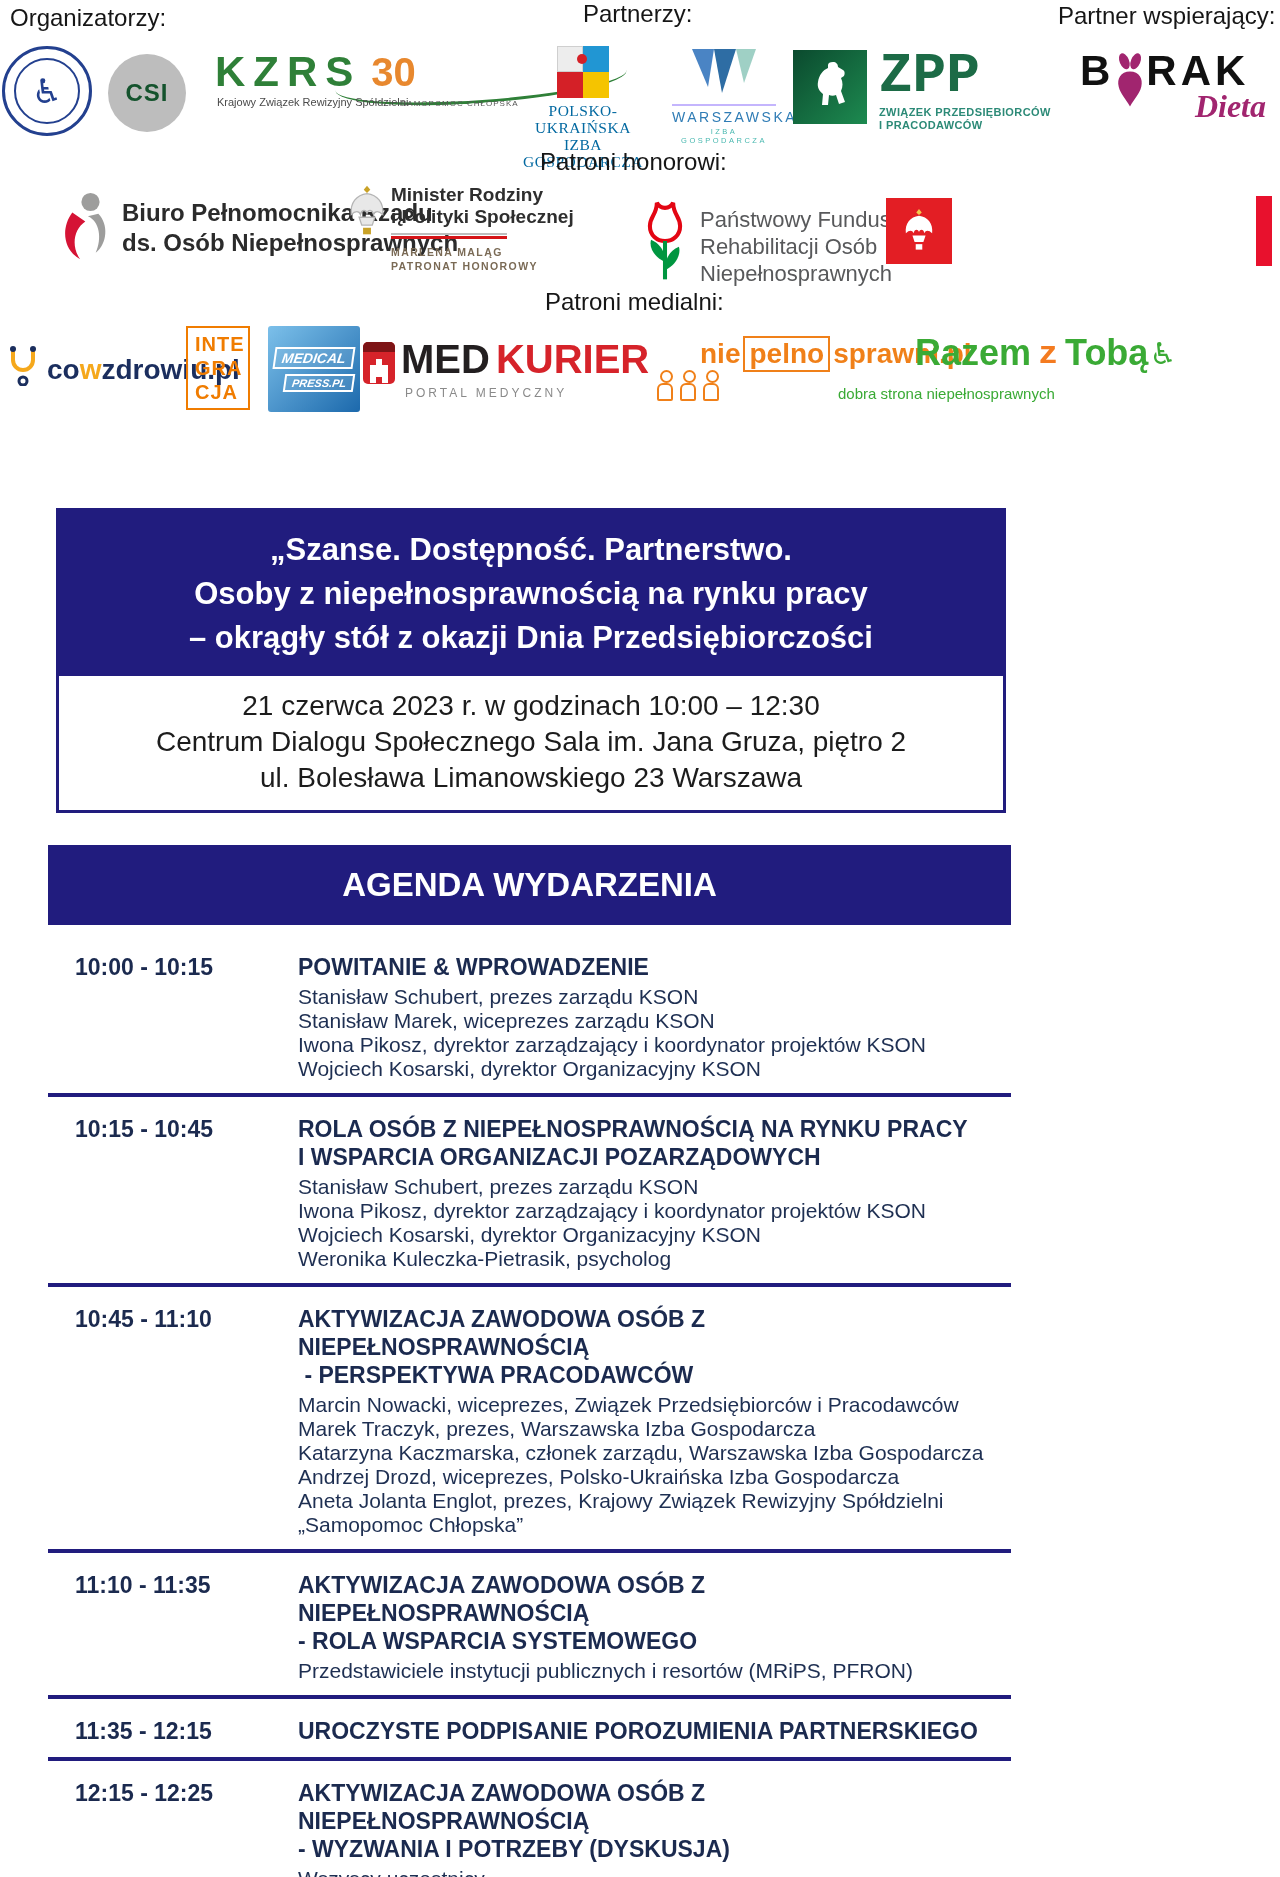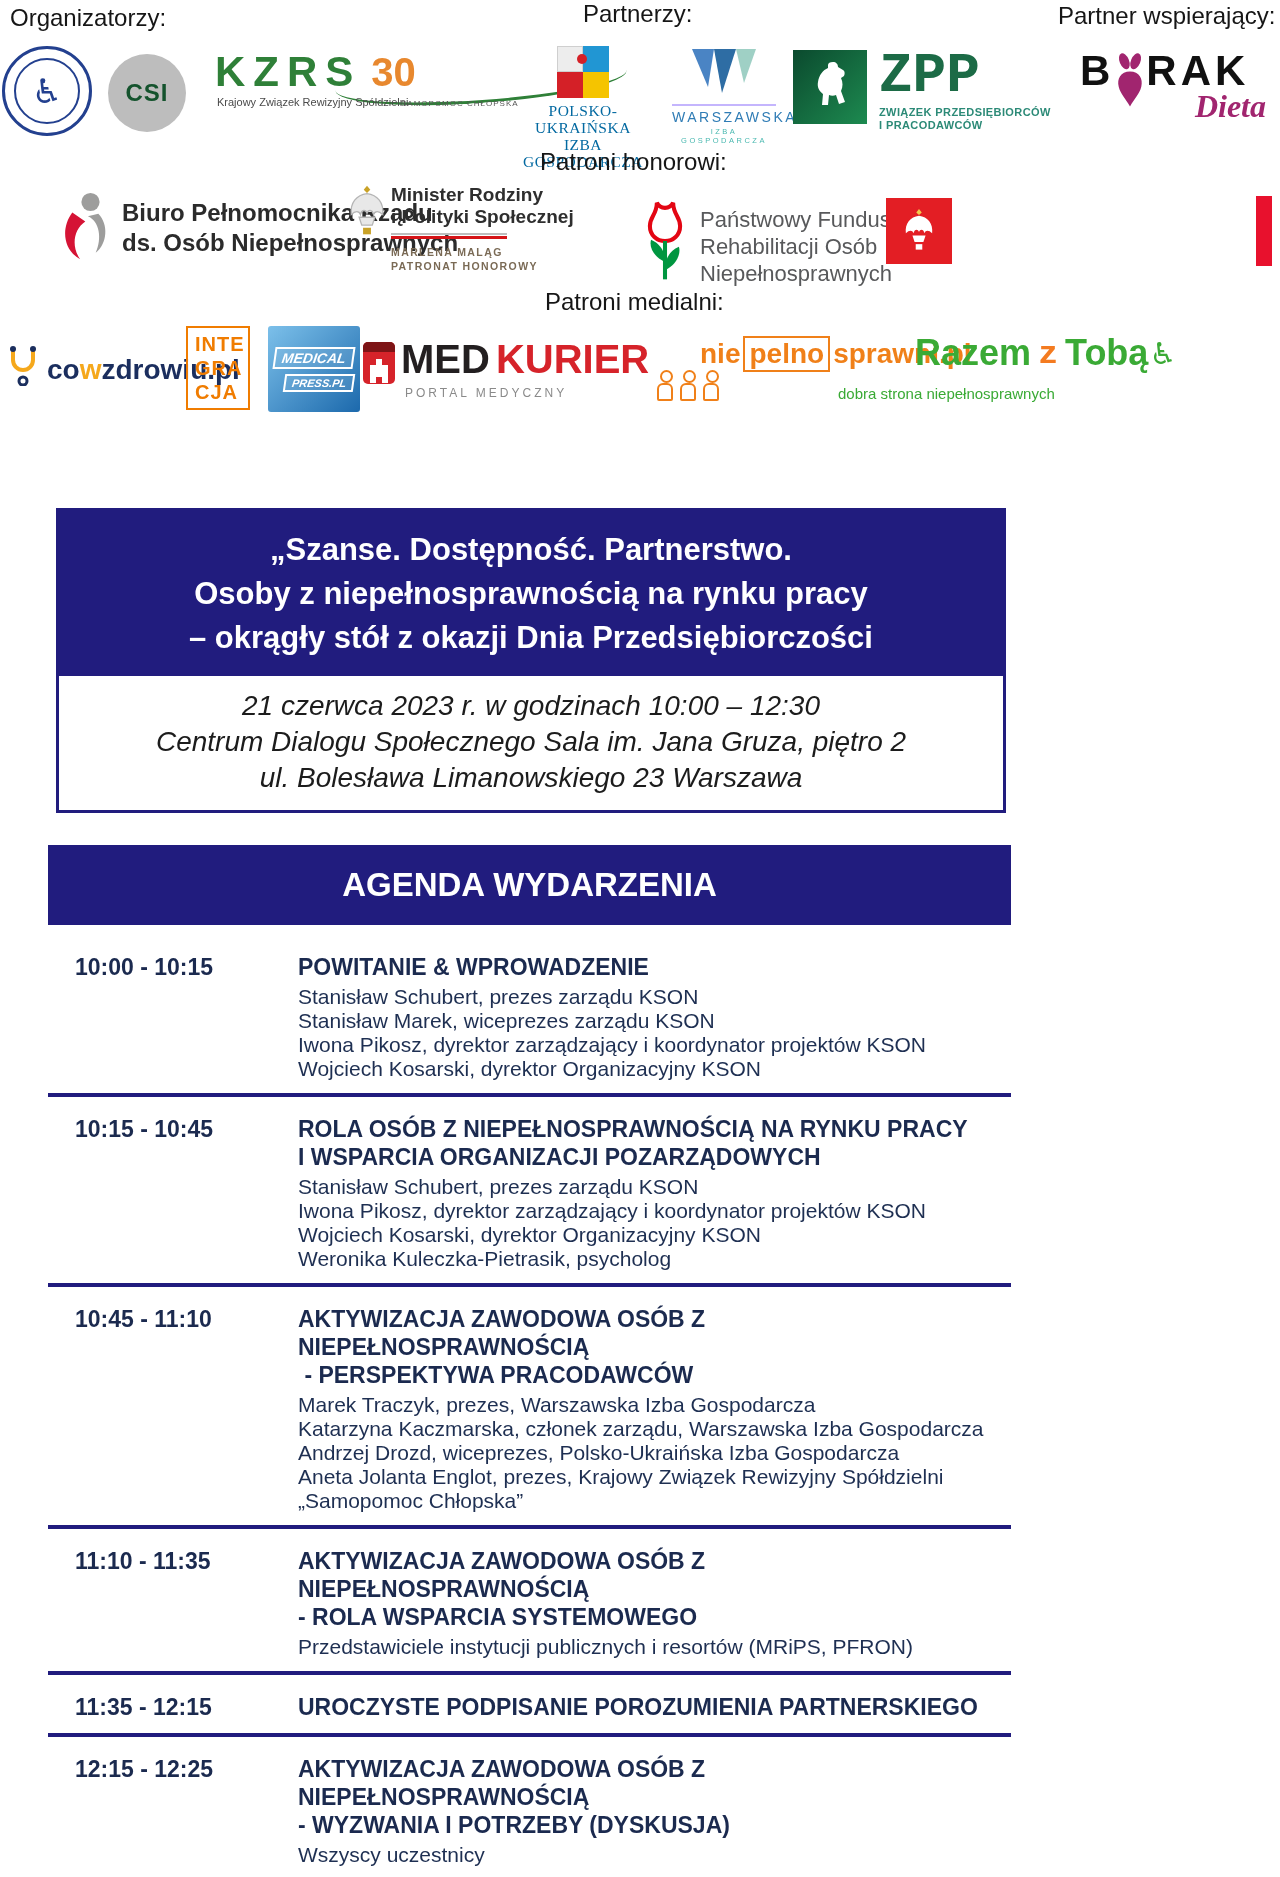--- a/index.html
+++ b/index.html
@@ -96,21 +96,21 @@
   .fig::after{content:'';position:absolute;left:1px;top:13px;width:12px;height:14px;border:2px solid #f08019;border-radius:6px 6px 2px 2px;}
   .razem{left:915px;top:332px;display:flex;align-items:center;font-size:36px;font-weight:bold;color:#3aaa35;}
   .razem .z{color:#f47b20;font-weight:900;margin:0 8px;transform:scaleY(.85);}
   .razem .wheel{font-size:30px;margin-left:1px;}
   .razem-tag{left:838px;top:385px;font-size:15px;color:#3aaa35;}
 
   
   .title-wrap{left:56px;top:508px;width:950px;border:3px solid #211c7e;box-sizing:border-box;background:#fff;}
   .title-blue{background:#211c7e;color:#fff;text-align:center;padding:17px 10px 16px;}
   .title-blue div{font-size:31px;font-weight:bold;line-height:44px;}
-  .title-white{text-align:center;padding:12px 0 14px;color:#1c1c1c;font-style:italic;}
+  .title-white{text-align:center;padding:12px 0 14px;color:#1c1c1c;}
   .title-white div{font-size:28px;line-height:36px;}
 
   
   .agenda-wrap{left:48px;top:845px;width:963px;}
   .agenda-header{background:#211c7e;color:#fff;text-align:center;font-size:33px;font-weight:bold;
                  height:80px;line-height:80px;margin-bottom:10px;}
   .agenda-item{display:flex;padding:18px 0 12px;}
   .agenda-item.with-line{border-top:4px solid #211c7e;}
   .agenda-item .time{width:250px;box-sizing:border-box;padding-left:27px;font-size:23px;font-weight:bold;
                      color:#1b2a4f;line-height:28px;flex-shrink:0;}
@@ -344,20 +344,21 @@
           <div class="speaker">Weronika Kuleczka-Pietrasik, psycholog</div>
         </div>
       </div>
       <div class="agenda-item with-line">
         <div class="time">10:45 - 11:10</div>
         <div class="content">
           <div class="item-title">
             <div>AKTYWIZACJA ZAWODOWA OSÓB Z NIEPEŁNOSPRAWNOŚCIĄ</div>
             <div> - PERSPEKTYWA PRACODAWCÓW</div>
           </div>
+          <div class="speaker">Marcin Nowacki, wiceprezes, Związek Przedsiębiorców i Pracodawców</div>
           <div class="speaker">Marek Traczyk, prezes, Warszawska Izba Gospodarcza</div>
           <div class="speaker">Katarzyna Kaczmarska, członek zarządu, Warszawska Izba Gospodarcza</div>
           <div class="speaker">Andrzej Drozd, wiceprezes, Polsko-Ukraińska Izba Gospodarcza</div>
           <div class="speaker">Aneta Jolanta Englot, prezes, Krajowy Związek Rewizyjny Spółdzielni „Samopomoc Chłopska”</div>
         </div>
       </div>
       <div class="agenda-item with-line">
         <div class="time">11:10 - 11:35</div>
         <div class="content">
           <div class="item-title">

